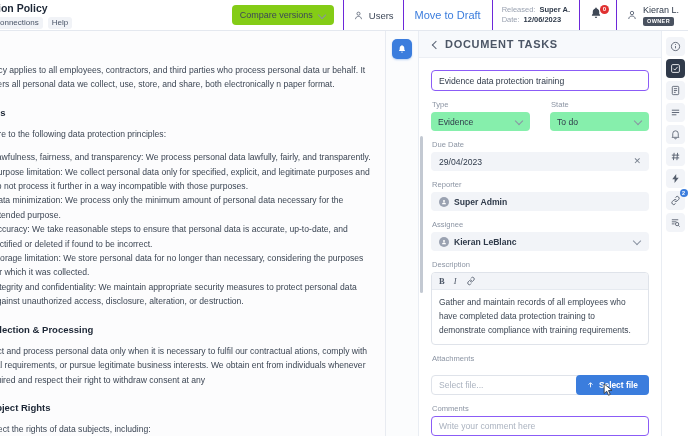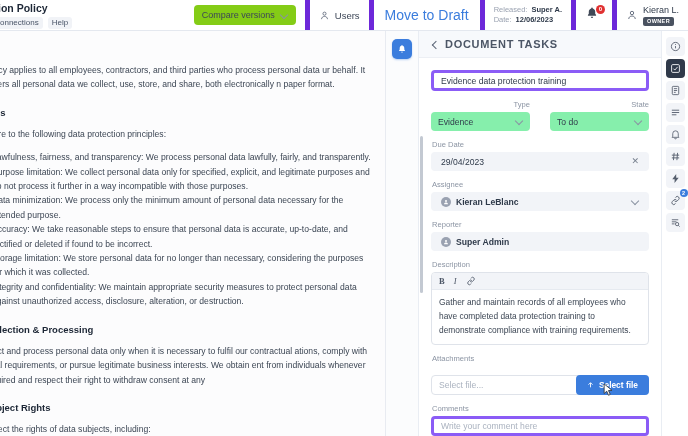--- a/index.html
+++ b/index.html
@@ -25,38 +25,38 @@
     font-size: 10.5px; font-weight: bold; color: #1d2736;
     margin-left: -2px; line-height: 12px; white-space: nowrap;
   }
   .tb-menu { display: flex; gap: 5px; margin-top: 3px; margin-left: -4px; }
   .tb-menu-item {
     font-size: 8px; color: #4a5568; padding: 1px 4px; border-radius: 3px;
     background: #f1f3f7; white-space: nowrap; line-height: 10px;
   }
   .tb-spacer { flex: 1 1 auto; }
 
-  .tb-group { display: flex; align-items: center; padding: 0 9px; border-left: 5px solid #6d28d9; }
+  .tb-group { display: flex; align-items: center; padding: 0 9px; border-left: 1px solid #6d28d9; }
   .tb-group.noborder { border-left: none; }
 
   .compare-btn {
     display: flex; align-items: center; gap: 6px;
     background: #84cc16; border-radius: 4px;
     padding: 5px 8px; font-size: 9px; color: #3d4757;
     white-space: nowrap; cursor: pointer;
   }
   .chev { width: 7px; height: 7px; display:inline-block; position: relative; }
   .chev::after {
     content: ""; position: absolute; left: 0px; top: 0px;
     width: 5px; height: 5px;
     border-right: 1.2px solid #8a93a2; border-bottom: 1.2px solid #8a93a2;
     transform: rotate(45deg);
   }
   .users-btn { display: flex; align-items: center; gap: 5px; font-size: 9.5px; color: #3d4757; cursor: pointer; white-space: nowrap; }
-  .move-draft { font-size: 14px; color: #3b7ddd; cursor: pointer; white-space: nowrap; padding: 0 2px; }
+  .move-draft { font-size: 11px; color: #3b7ddd; cursor: pointer; white-space: nowrap; padding: 0 2px; }
   .released-block { font-size: 7.5px; color: #8b94a3; line-height: 10px; white-space: nowrap; }
   .released-block b { color: #2f3a4a; font-weight: bold; }
   .released-row { display: flex; gap: 4px; }
   .released-row .lbl { color:#9aa2b1; }
 
   .bell-wrap { position: relative; width: 18px; height: 18px; cursor: pointer; }
   .badge {
     position: absolute; top: -1px; right: -2px;
     background: #e03131; color: #fff;
     font-size: 6px; font-weight: bold;
@@ -136,28 +136,28 @@
     color: #4c5666; text-transform: uppercase;
   }
 
   .panel-scroll {
     flex: 1 1 auto; overflow: hidden; position: relative;
     padding: 12px 12px 0 12px;
   }
   .field-label { font-size: 7.6px; color: #8b94a3; margin: 0 0 3px 1px; }
   .ip {
     width: 100%; height: 19px;
-    border: 3px solid #8b5cf6; border-radius: 4px;
+    border: 1px solid #8b5cf6; border-radius: 4px;
     background: #ffffff; font-size: 8.6px; color: #2f3a4a;
     padding: 0 7px; display: flex; align-items: center;
     font-family: "Liberation Sans", sans-serif;
   }
   .ip.title-ip { height: 21px; margin-bottom: 9px; }
   .ip.soft { background: #f2f4f8; border-color: transparent; }
-  .row2 { display: flex; gap: 20px; margin-bottom: 9px; text-align: right; }
+  .row2 { display: flex; gap: 20px; margin-bottom: 9px; }
   .row2 > div { flex: 1 1 0; min-width: 0; }
   .sel {
     width: 100%; height: 19px; background: #86efac; border-radius: 4px;
     display: flex; align-items: center; justify-content: space-between;
     padding: 0 7px; font-size: 8.6px; color: #2f3a4a; cursor: pointer;
   }
   .fld-block { margin-bottom: 9px; }
   .x-icon { font-size: 9px; color: #78818f; cursor: pointer; line-height: 9px; }
   .avatar-dot {
     width: 10px; height: 10px; border-radius: 50%;
@@ -372,45 +372,45 @@
 
           <div class="fld-block">
             <div class="field-label">Due Date</div>
             <div class="ip soft" style="justify-content:space-between;">
               <span>29/04/2023</span>
               <span class="x-icon">✕</span>
             </div>
           </div>
 
           <div class="fld-block">
+            <div class="field-label">Reporter</div>
+            <div class="ip soft">
+              <span class="avatar-dot">
+                <svg width="6" height="6" viewBox="0 0 24 24" fill="#ffffff">
+                    <circle cx="12" cy="8" r="4"></circle>
+                    <path d="M4 21c0-4.4 3.6-7 8-7s8 2.6 8 7z"></path>
+                  </svg>
+              </span>
+              <span class="val-name">Super Admin</span>
+            </div>
+          </div>
+
+          <div class="fld-block">
             <div class="field-label">Assignee</div>
             <div class="ip soft" style="justify-content:space-between;">
               <span style="display:flex;align-items:center;">
                 <span class="avatar-dot">
                   <svg width="6" height="6" viewBox="0 0 24 24" fill="#ffffff">
                       <circle cx="12" cy="8" r="4"></circle>
                       <path d="M4 21c0-4.4 3.6-7 8-7s8 2.6 8 7z"></path>
                     </svg>
                 </span>
                 <span class="val-name">Kieran LeBlanc</span>
               </span>
               <span class="chev"></span>
-            </div>
-          </div>
-
-          <div class="fld-block">
-            <div class="field-label">Reporter</div>
-            <div class="ip soft">
-              <span class="avatar-dot">
-                <svg width="6" height="6" viewBox="0 0 24 24" fill="#ffffff">
-                    <circle cx="12" cy="8" r="4"></circle>
-                    <path d="M4 21c0-4.4 3.6-7 8-7s8 2.6 8 7z"></path>
-                  </svg>
-              </span>
-              <span class="val-name">Super Admin</span>
             </div>
           </div>
 
           <div class="fld-block">
             <div class="field-label">Description</div>
             <div class="desc-box">
               <div class="desc-toolbar">
                 <span class="tb-ico b">B</span>
                 <span class="tb-ico i">I</span>
                 <span class="tb-ico">

